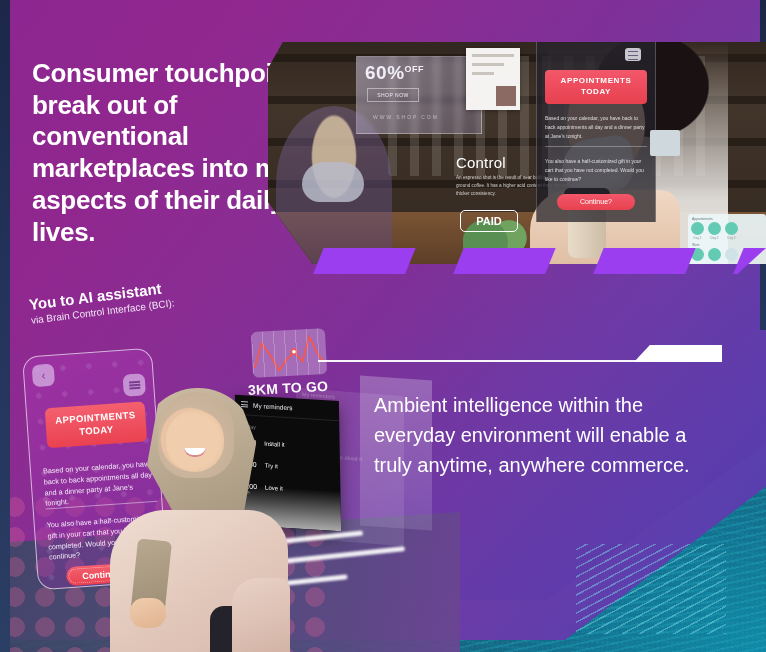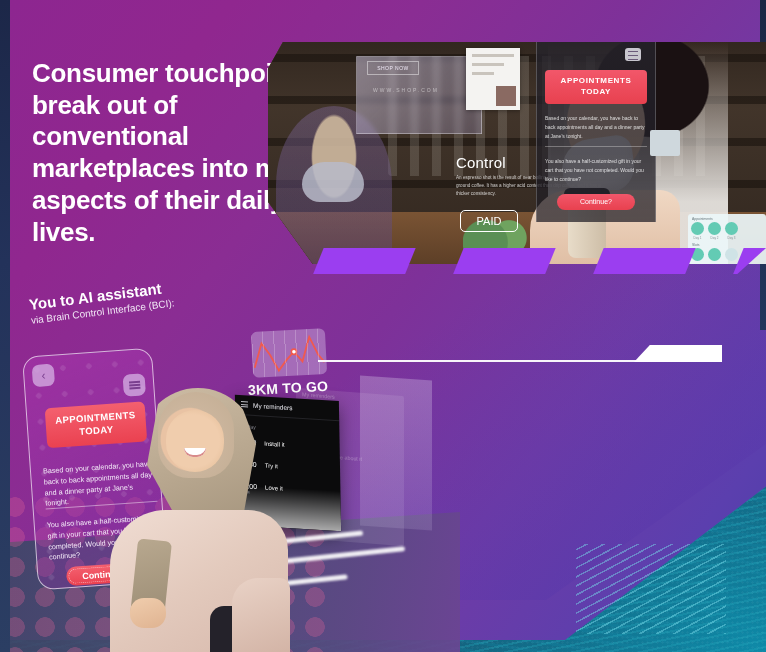--- a/index.html
+++ b/index.html
@@ -102,21 +102,21 @@
   .chip-receipt{position:absolute;left:198px;top:6px;width:54px;height:62px;background:#f4f3f1;
      box-shadow:0 1px 4px rgba(0,0,0,.35);}
   .chip-receipt .rl{height:3px;background:#c9c4bd;margin:6px 6px 0;}
   .chip-receipt .rl.w2{width:60%}.chip-receipt .rl.w3{width:40%}
   .chip-receipt .sq{position:absolute;right:4px;bottom:4px;width:20px;height:20px;background:#8a6a62;}
   .it-name{position:absolute;left:188px;top:112px;color:#fff;font-size:15px;letter-spacing:.2px;}
   .it-price{position:absolute;left:330px;top:114px;color:#fff;font-size:12px;}
   .it-desc{position:absolute;left:188px;top:132px;width:155px;color:rgba(255,255,255,.75);
      font-size:4.6px;line-height:1.7;}
   .it-paid{position:absolute;left:192px;top:168px;width:56px;height:20px;border:1.4px solid #fff;
-     border-radius:5px;color:#fff;font-size:11px;display:flex;align-items:center;justify-content:center;}
+     border-radius:5px;color:#fff;font-size:11px;display:flex;align-items:center;justify-content:center;font-weight:bold;}
 
   .appt-panel{position:absolute;left:268px;top:0px;width:118px;height:180px;
      background:linear-gradient(180deg,rgba(38,36,44,.80),rgba(30,28,36,.72));
      border-left:1px solid rgba(255,255,255,.22);border-right:1px solid rgba(255,255,255,.22);}
   .appt-panel .tag{margin:28px 8px 0;height:34px;background:linear-gradient(180deg,#f2576a,#e8414f);
      border-radius:4px;color:#fff;font-size:8px;font-weight:bold;letter-spacing:.6px;
      display:flex;flex-direction:column;align-items:center;justify-content:center;line-height:1.35;}
   .appt-panel .p{margin:10px 8px 0;color:rgba(255,255,255,.8);font-size:5px;line-height:1.75;}
   .appt-panel .hr{margin:6px 8px;height:1px;background:rgba(255,255,255,.3);}
   .appt-panel .cont{margin:10px auto 0;width:78px;height:16px;background:linear-gradient(180deg,#f2576a,#e8414f);
@@ -263,20 +263,23 @@
     <div class="counter"></div>
     <div class="plant"></div>
     <div class="photo-woman-l"></div>
     <div class="photo-woman-r">
       <div class="mask"></div>
     </div>
     <div class="photo-arm"></div>
     <div class="cup"></div>
 
     <div class="chip-off">
+      <div class="big">
+        <span>60%</span><sup>OFF</sup>
+      </div>
       <div class="btn">SHOP NOW</div>
       <div class="url">WWW.SHOP.COM</div>
     </div>
 
     <div class="chip-receipt">
       <div class="rl"></div>
       <div class="rl w2"></div>
       <div class="rl w3"></div>
       <div class="sq"></div>
     </div>
@@ -414,20 +417,21 @@
       <div class="tm">7:00<small>AM</small>
       </div>
       <div class="tx">Love it</div>
     </div>
     <div class="glow"></div>
   </div>
 
   <div class="rule"></div>
   <div class="rule-blk"></div>
   <div class="ghost-card"></div>
+  <div class="para-right">Ambient intelligence within the everyday environment will enable a truly anytime, anywhere commerce.</div>
 
   <div class="streaks">
     <i style="top:6px;width:170px"></i>
     <i style="top:26px;width:210px"></i>
     <i style="top:48px;width:150px"></i>
   </div>
 
   <div class="woman">
     <div class="scarf"></div>
     <div class="head"></div>

